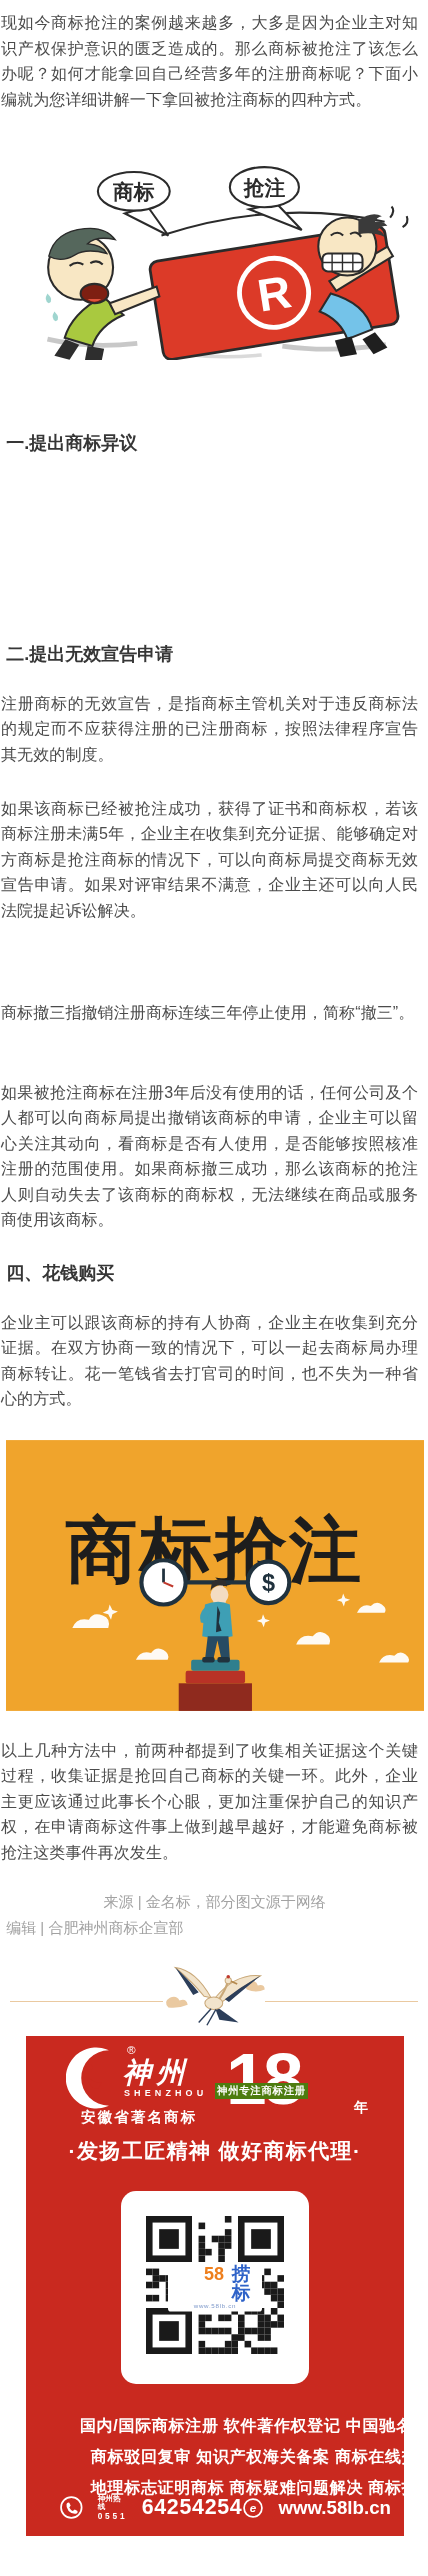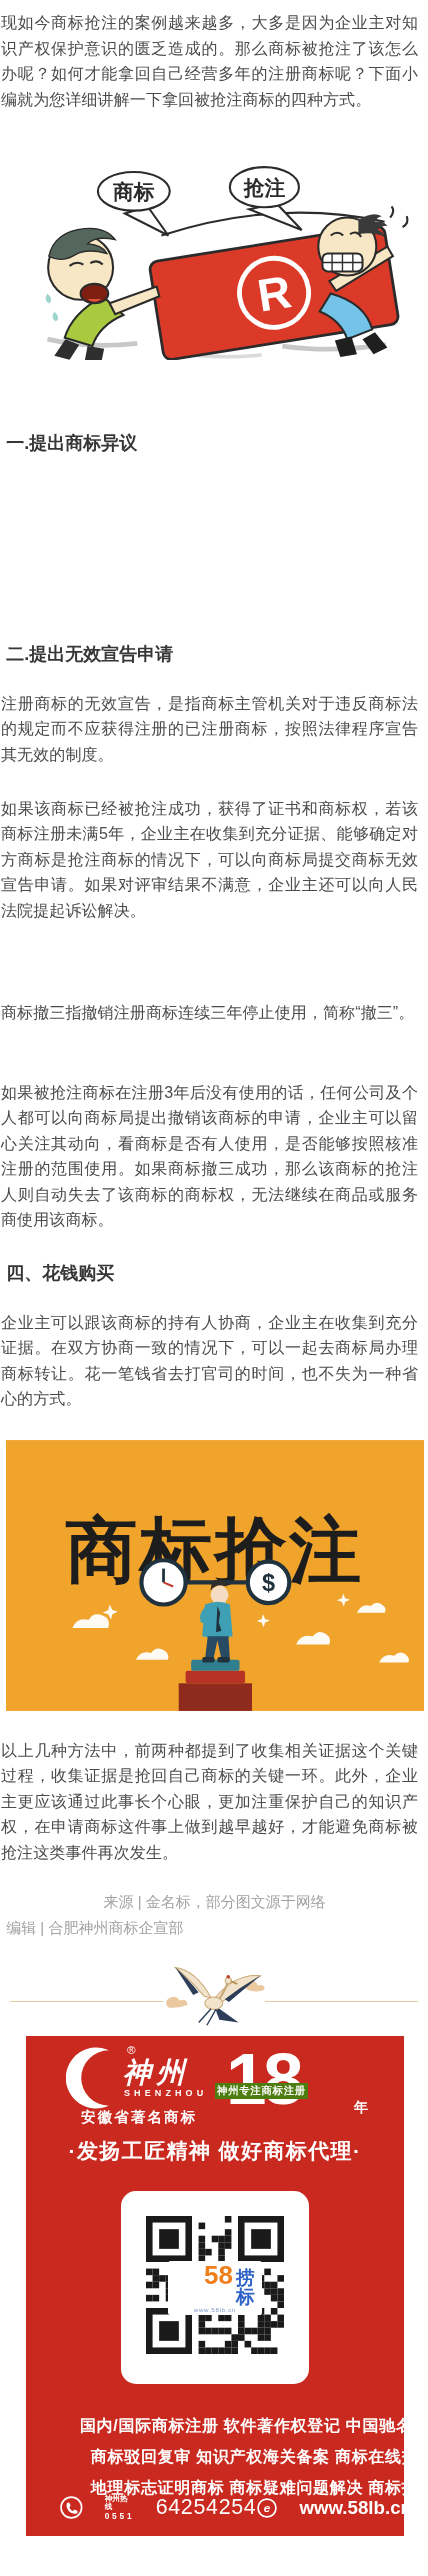--- a/index.html
+++ b/index.html
@@ -30,32 +30,32 @@
                  font-size:10.4px;font-weight:700;letter-spacing:0.7px;white-space:nowrap;}
   .brand18 .unit{position:absolute;right:-4.1px;bottom:9.7px;font-size:14px;font-weight:700;}
   .slogan{position:absolute;top:101px;left:0;width:100%;text-align:center;color:#fff;
           font-size:21px;font-weight:700;letter-spacing:1.4px;}
   .qrbox{position:absolute;top:155px;left:50%;transform:translateX(-50%);width:188px;height:193px;
          background:#fff;border-radius:15px;}
   .qrbox svg{position:absolute;left:25px;top:25px;}
   .qrlogo{position:absolute;left:50%;top:50%;transform:translate(-50%,-50%);background:#fff;
           padding:1.4px 4.1px;border-radius:2.8px;text-align:center;line-height:1;}
   .qrlogo .row{display:flex;align-items:baseline;justify-content:center;}
-  .qrlogo .n58{color:#ee7f1d;font-size:26px;font-weight:900;margin-left:32px;}
+  .qrlogo .n58{color:#ee7f1d;font-size:18px;font-weight:900;margin-left:32px;}
   .qrlogo .zh{color:#2e62c8;font-size:18.7px;font-weight:700;}
   .qrlogo .url{color:#7d98c9;font-size:6.2px;margin-top:0.7px;letter-spacing:0.7px;}
   .services{position:absolute;top:374px;left:0;width:100%;text-align:center;color:#fff;
             font-size:16px;font-weight:700;line-height:31px;letter-spacing:0.7px;margin-left:48px;}
   .contact{position:absolute;top:459px;left:0;width:100%;box-sizing:border-box;
            padding:0 30px 0 33px;display:flex;justify-content:space-between;align-items:center;color:#fff;}
-  .cleft,.cright{display:flex;align-items:center;gap:21px;}
+  .cleft,.cright{display:flex;align-items:center;gap:14px;}
   .hotcol{display:flex;flex-direction:column;line-height:1.1;}
   .hotcol .t1{font-size:7.6px;font-weight:700;}
   .hotcol .t2{font-size:8.3px;font-weight:700;letter-spacing:2.8px;}
-  .bignum{font-size:21.4px;font-weight:400;letter-spacing:0.7px;}
+  .bignum{font-size:21.4px;font-weight:700;letter-spacing:0.7px;}
   .site{font-size:18.7px;font-weight:800;}
 </style>
 </head>
 <body>
 
 <div id="page">
 
   <div class="para" style="top:10.4px;">现如今商标抢注的案例越来越多，大多是因为企业主对知识产权保护意识的匮乏造成的。那么商标被抢注了该怎么办呢？如何才能拿回自己经营多年的注册商标呢？下面小编就为您详细讲解一下拿回被抢注商标的四种方式。</div>
 
   <svg class="cartoon" viewBox="0 0 605 292">

